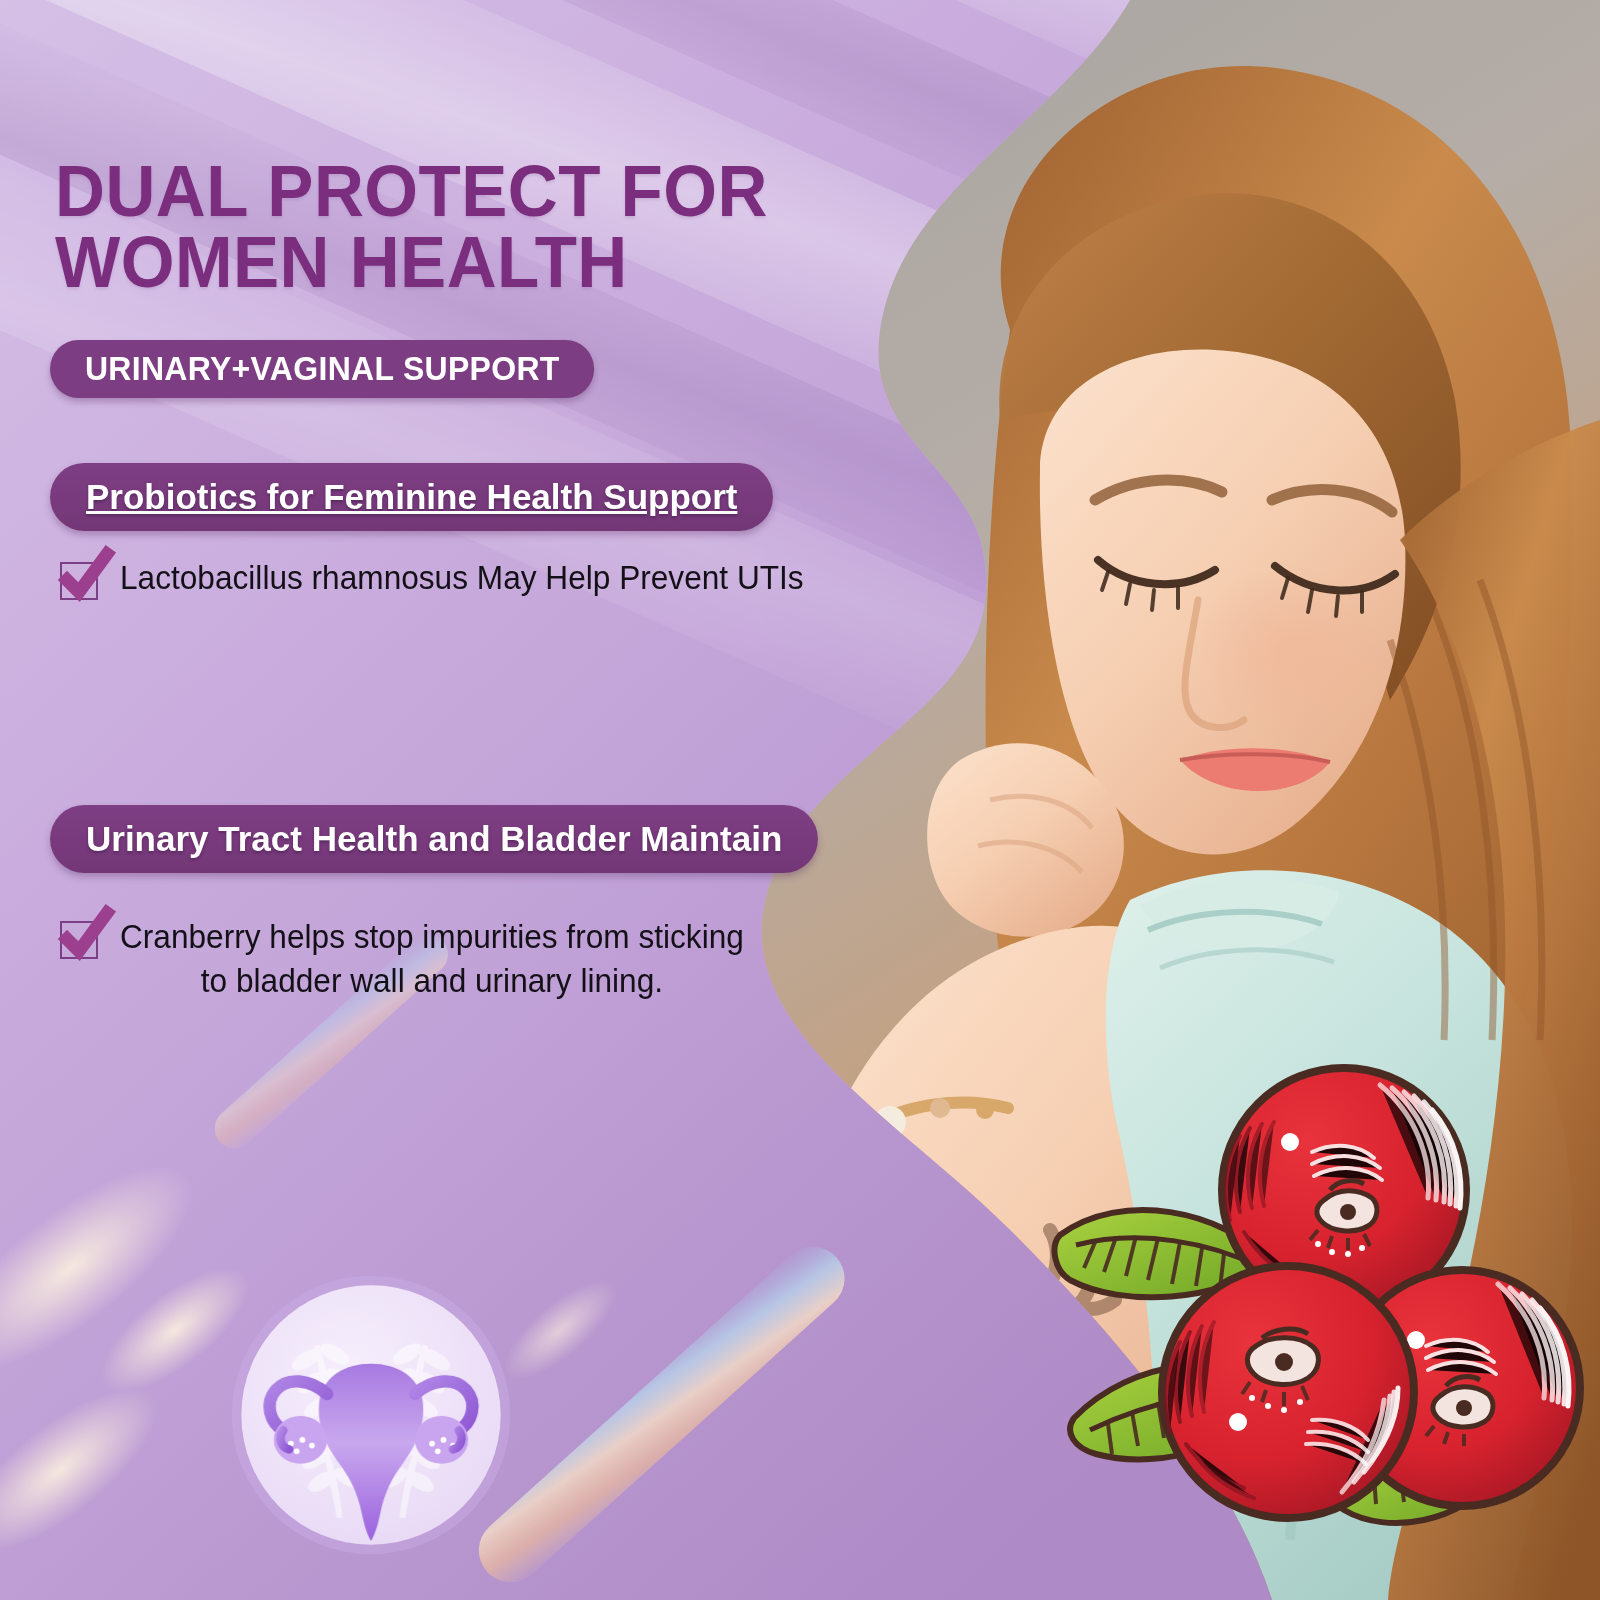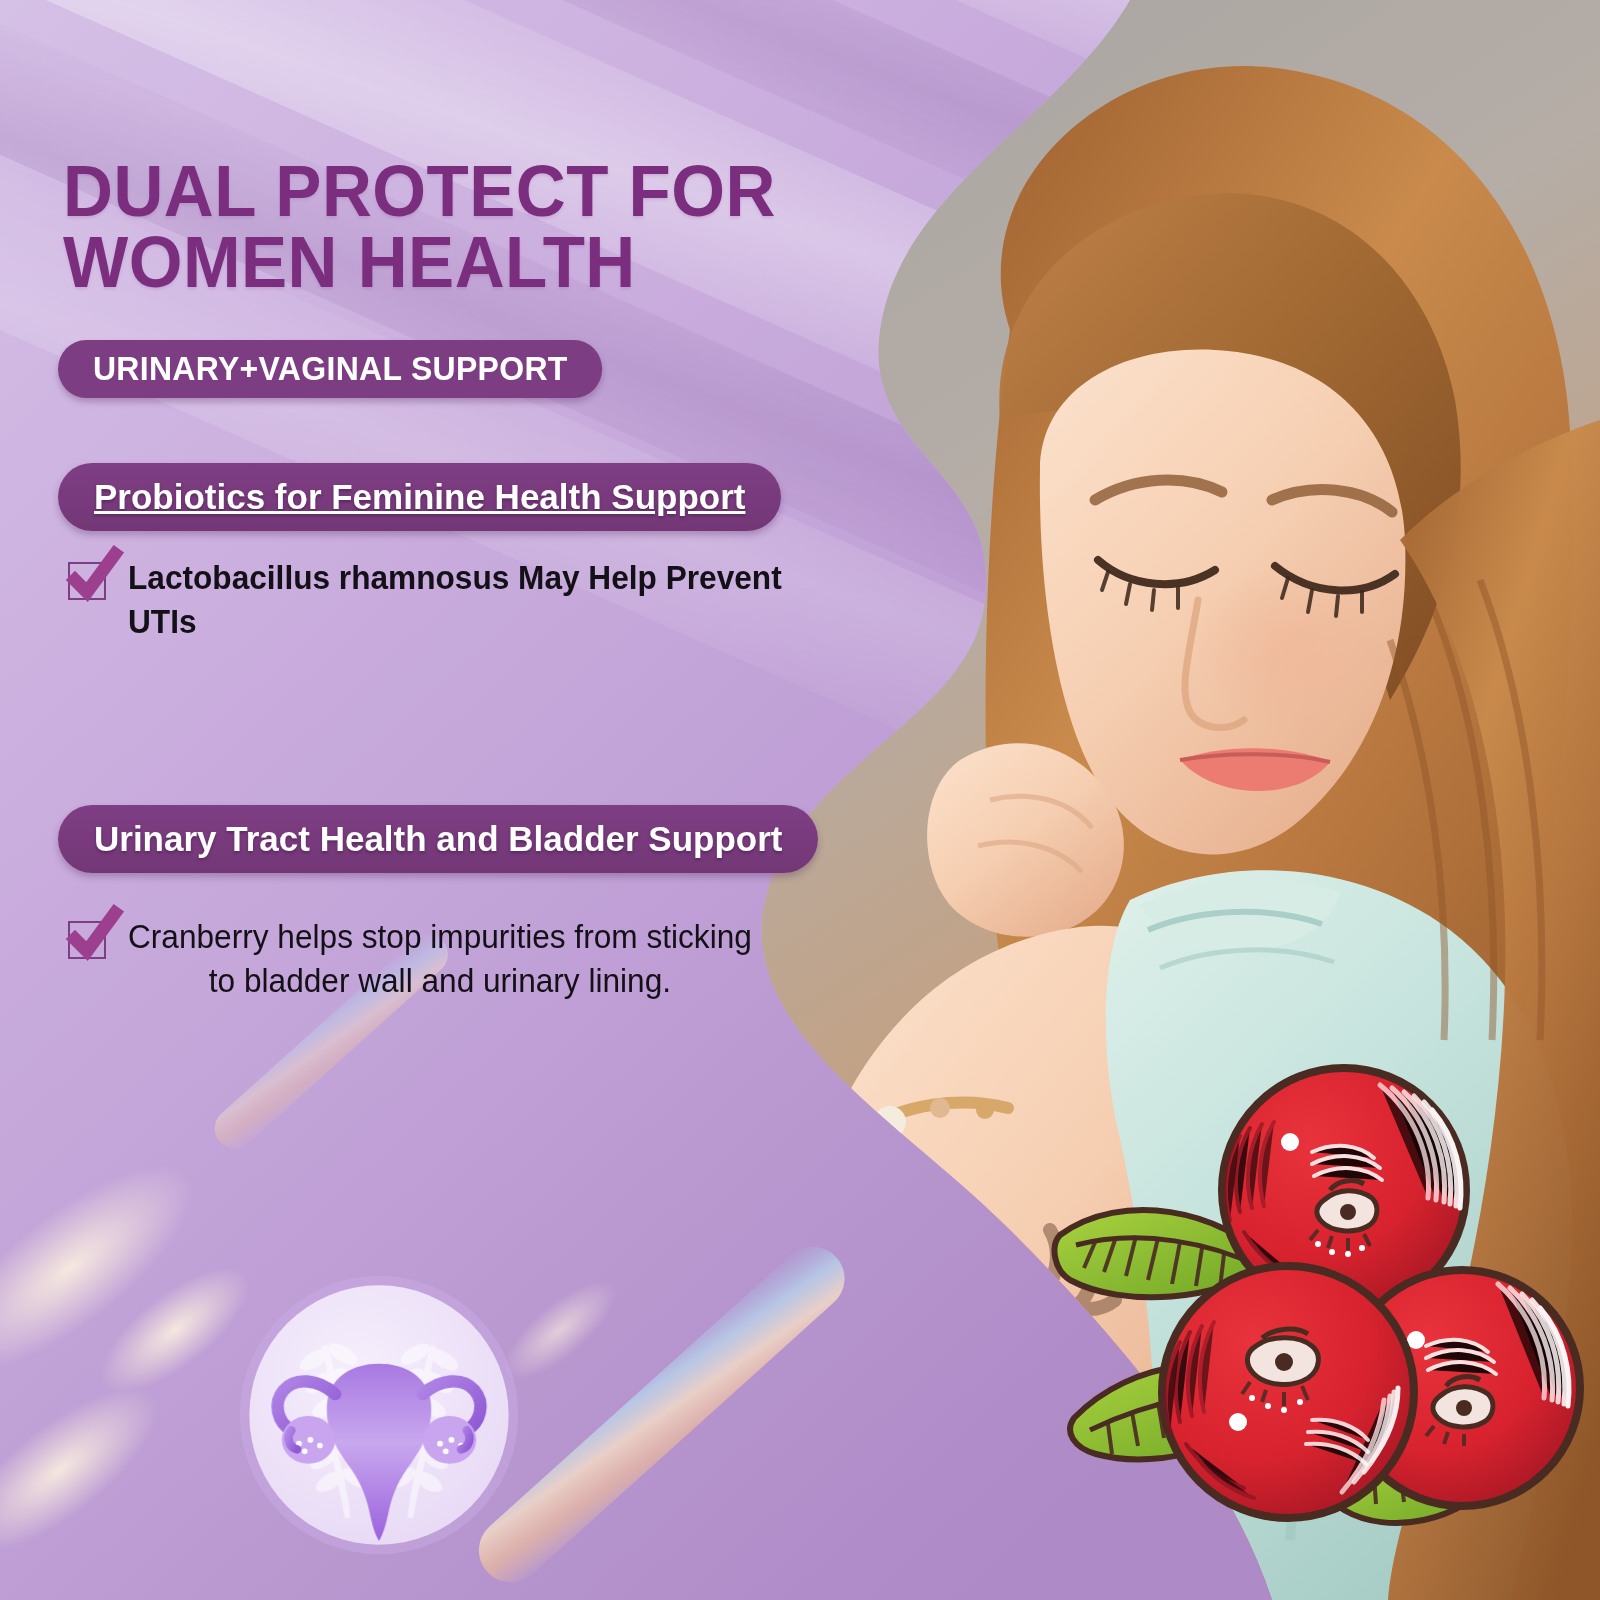--- a/index.html
+++ b/index.html
@@ -13,21 +13,21 @@
   }
 
   
   .photo-layer{position:absolute;inset:0;}
   .photo-svg{position:absolute;inset:0;width:1600px;height:1600px;}
 
   
   .panel-svg{position:absolute;inset:0;width:1600px;height:1600px;}
 
   
-  .content{position:absolute;left:8px;top:0;width:900px;height:1408px;}
+  .content{position:absolute;left:0;top:0;width:900px;height:1408px;}
 
   .headline{
     position:absolute;left:55px;top:108px;width:830px;
     color:#7b2d7e;
     font-size:72px;line-height:0.98;
     font-weight:700;
     letter-spacing:0.5px;
     transform:scaleX(0.96);transform-origin:left top;
     text-shadow:0 2px 3px rgba(120,70,140,0.18);
   }
@@ -60,21 +60,21 @@
     font-size:35px;
     background:linear-gradient(180deg,#7e3e84 0%,#733776 100%);
     text-shadow:0 2px 3px rgba(60,25,70,0.5);
   }
 
   .list{position:absolute;left:60px;}
   .list-a{top:556px;}
   .list-b{top:915px;}
 
   .item{display:flex;align-items:flex-start;}
-  .list-a .item{margin-bottom:28px;font-weight:bold;}
+  .list-a .item{margin-bottom:28px;}
   .list-b .item{margin-bottom:46px;text-align:center;}
 
   .cbox{
     position:relative;
     flex:0 0 auto;
     width:38px;height:38px;
     margin-top:6px;margin-right:22px;
     border:2px solid #7c3f86;
     box-sizing:border-box;
   }
@@ -293,21 +293,21 @@
       <div class="item">
         <span class="cbox">
           <svg viewBox="0 0 54 54">
             <path d="M8,30 L20,42 L48,4" fill="none" stroke="#9c3f8f" stroke-width="13" stroke-linecap="square"></path>
           </svg>
         </span>
         <span class="itext">Lactobacillus rhamnosus May Help Prevent UTIs</span>
       </div>
     </div>
 
-    <div class="pill pill-3">Urinary Tract Health and Bladder Support</div>
+    <div class="pill pill-3">Urinary Tract Health and Bladder Maintain</div>
 
     <div class="list list-b">
       <div class="item">
         <span class="cbox">
           <svg viewBox="0 0 54 54">
             <path d="M8,30 L20,42 L48,4" fill="none" stroke="#9c3f8f" stroke-width="13" stroke-linecap="square"></path>
           </svg>
         </span>
         <span class="itext">Cranberry helps stop impurities from sticking
 to bladder wall and urinary lining.</span>

